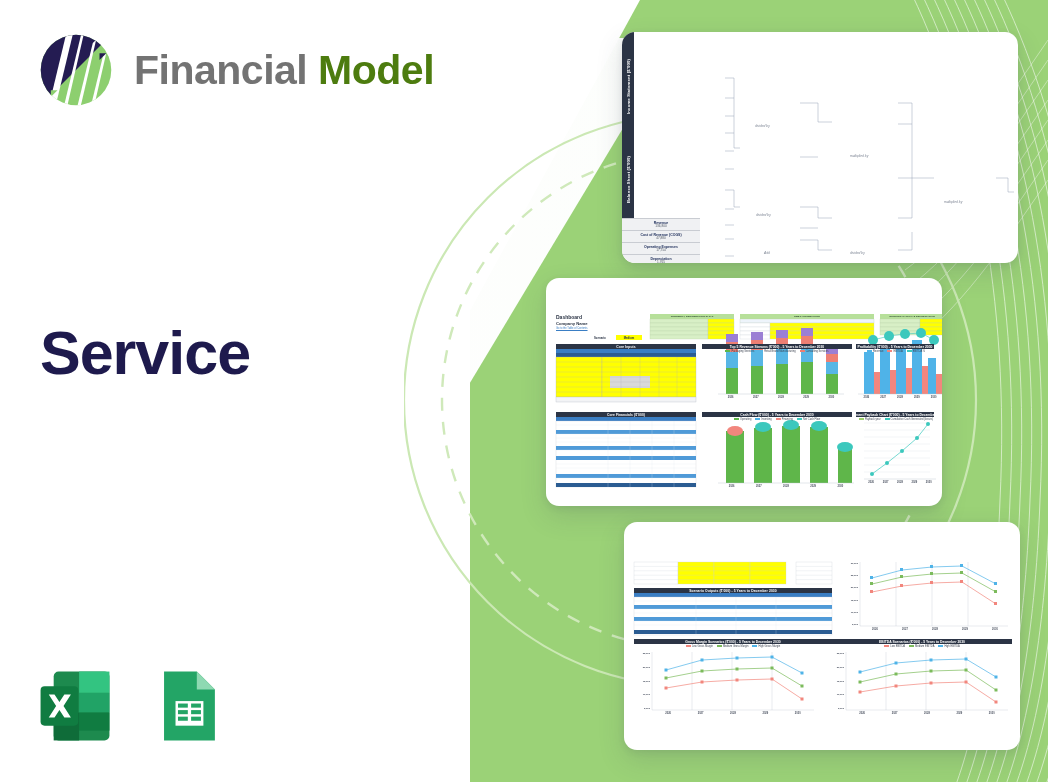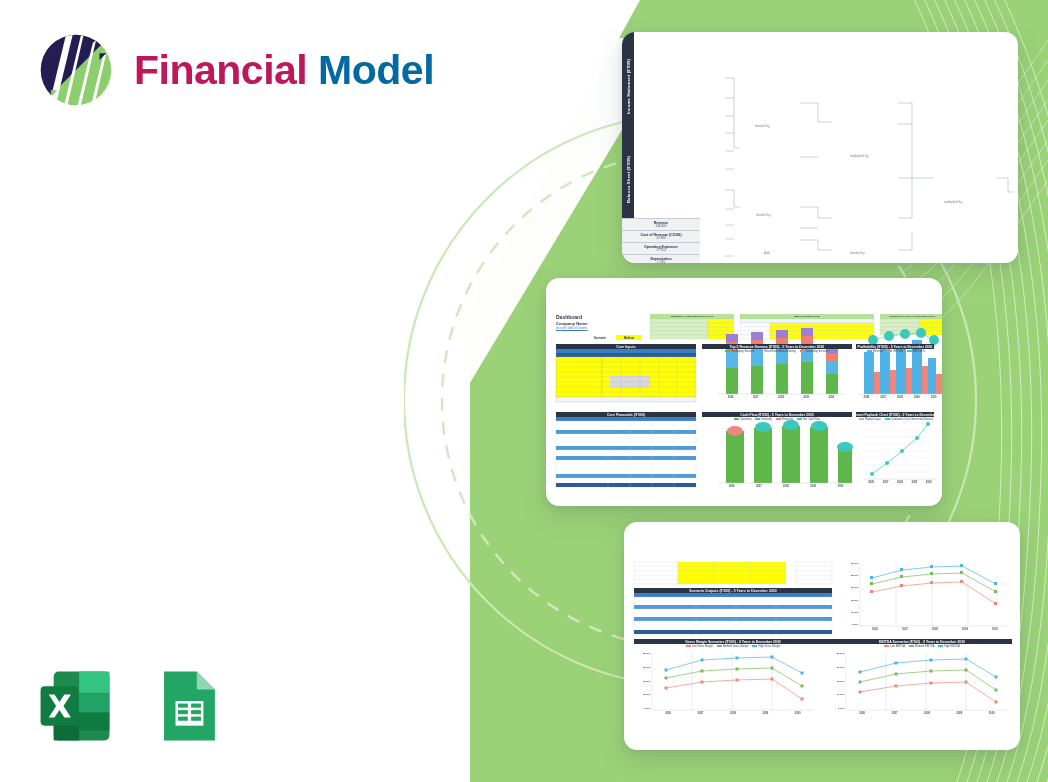--- a/index.html
+++ b/index.html
@@ -24,22 +24,22 @@
   
   .logo-row {
     position:absolute; left:34px; top:28px;
     display:flex; align-items:center; gap:16px;
   }
   .logo-mark { width:84px; height:84px; flex:0 0 auto; }
   .logo-text {
     font-size:41px; font-weight:bold; letter-spacing:-0.5px;
     white-space:nowrap; line-height:1;
   }
-  .logo-text .w1 { color:#be185d; }
-  .logo-text .w2 { color:#0369a1; }
+  .logo-text .w1 { color:#737373; }
+  .logo-text .w2 { color:#4d7c0f; }
 
   
   .title {
     position:absolute; left:40px; top:318px;
     font-size:61px; font-weight:bold; color:#1e1a4d;
     line-height:1.18; letter-spacing:-1px;
   }
   .title .l2 { display:block; }
 
   
@@ -183,20 +183,21 @@
           <polygon points="20,74 28,74 20,82"></polygon>
         </g>
       </g>
     </svg>
     <div class="logo-text">
       <span class="w1">Financial </span><span class="w2">Model</span>
     </div>
   </div>
 
   <div class="title">
+    <span class="l2">Service</span>
   </div>
 
   <div class="app-icons">
     <svg class="app-icon" viewBox="0 0 100 100">
       <rect x="24" y="8" width="68" height="84" rx="6" fill="#1d8a4e"></rect>
       <rect x="55" y="8" width="37" height="26" fill="#33c481"></rect>
       <rect x="55" y="34" width="37" height="24" fill="#21a366"></rect>
       <rect x="55" y="58" width="37" height="22" fill="#107c41"></rect>
       <rect x="24" y="58" width="31" height="34" fill="#0f6c39"></rect>
       <rect x="8" y="26" width="46" height="48" rx="5" fill="#107c41"></rect>

